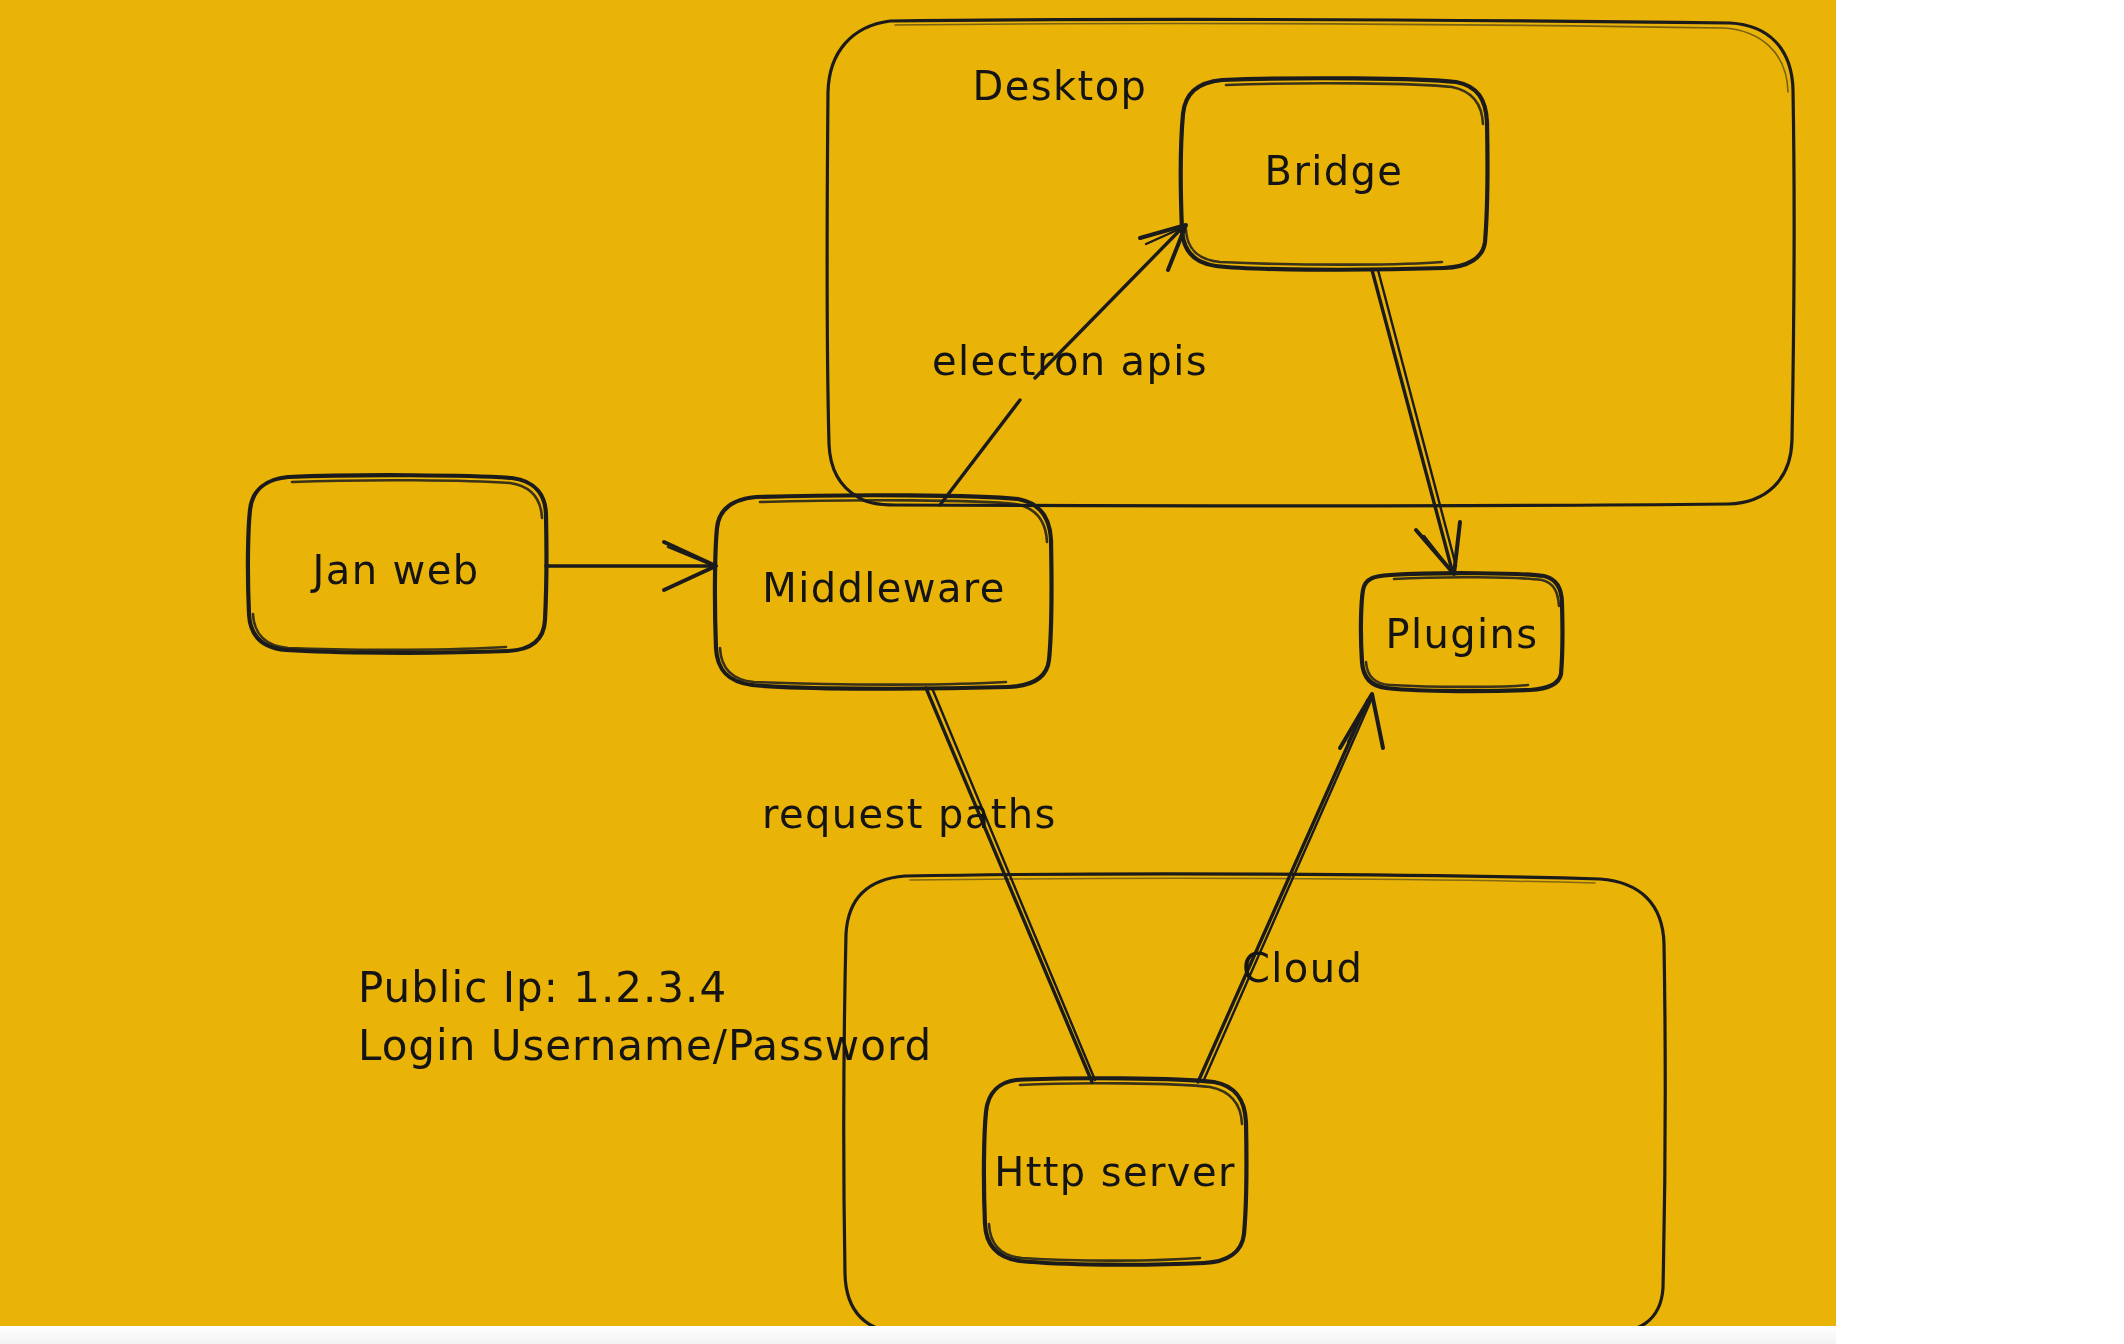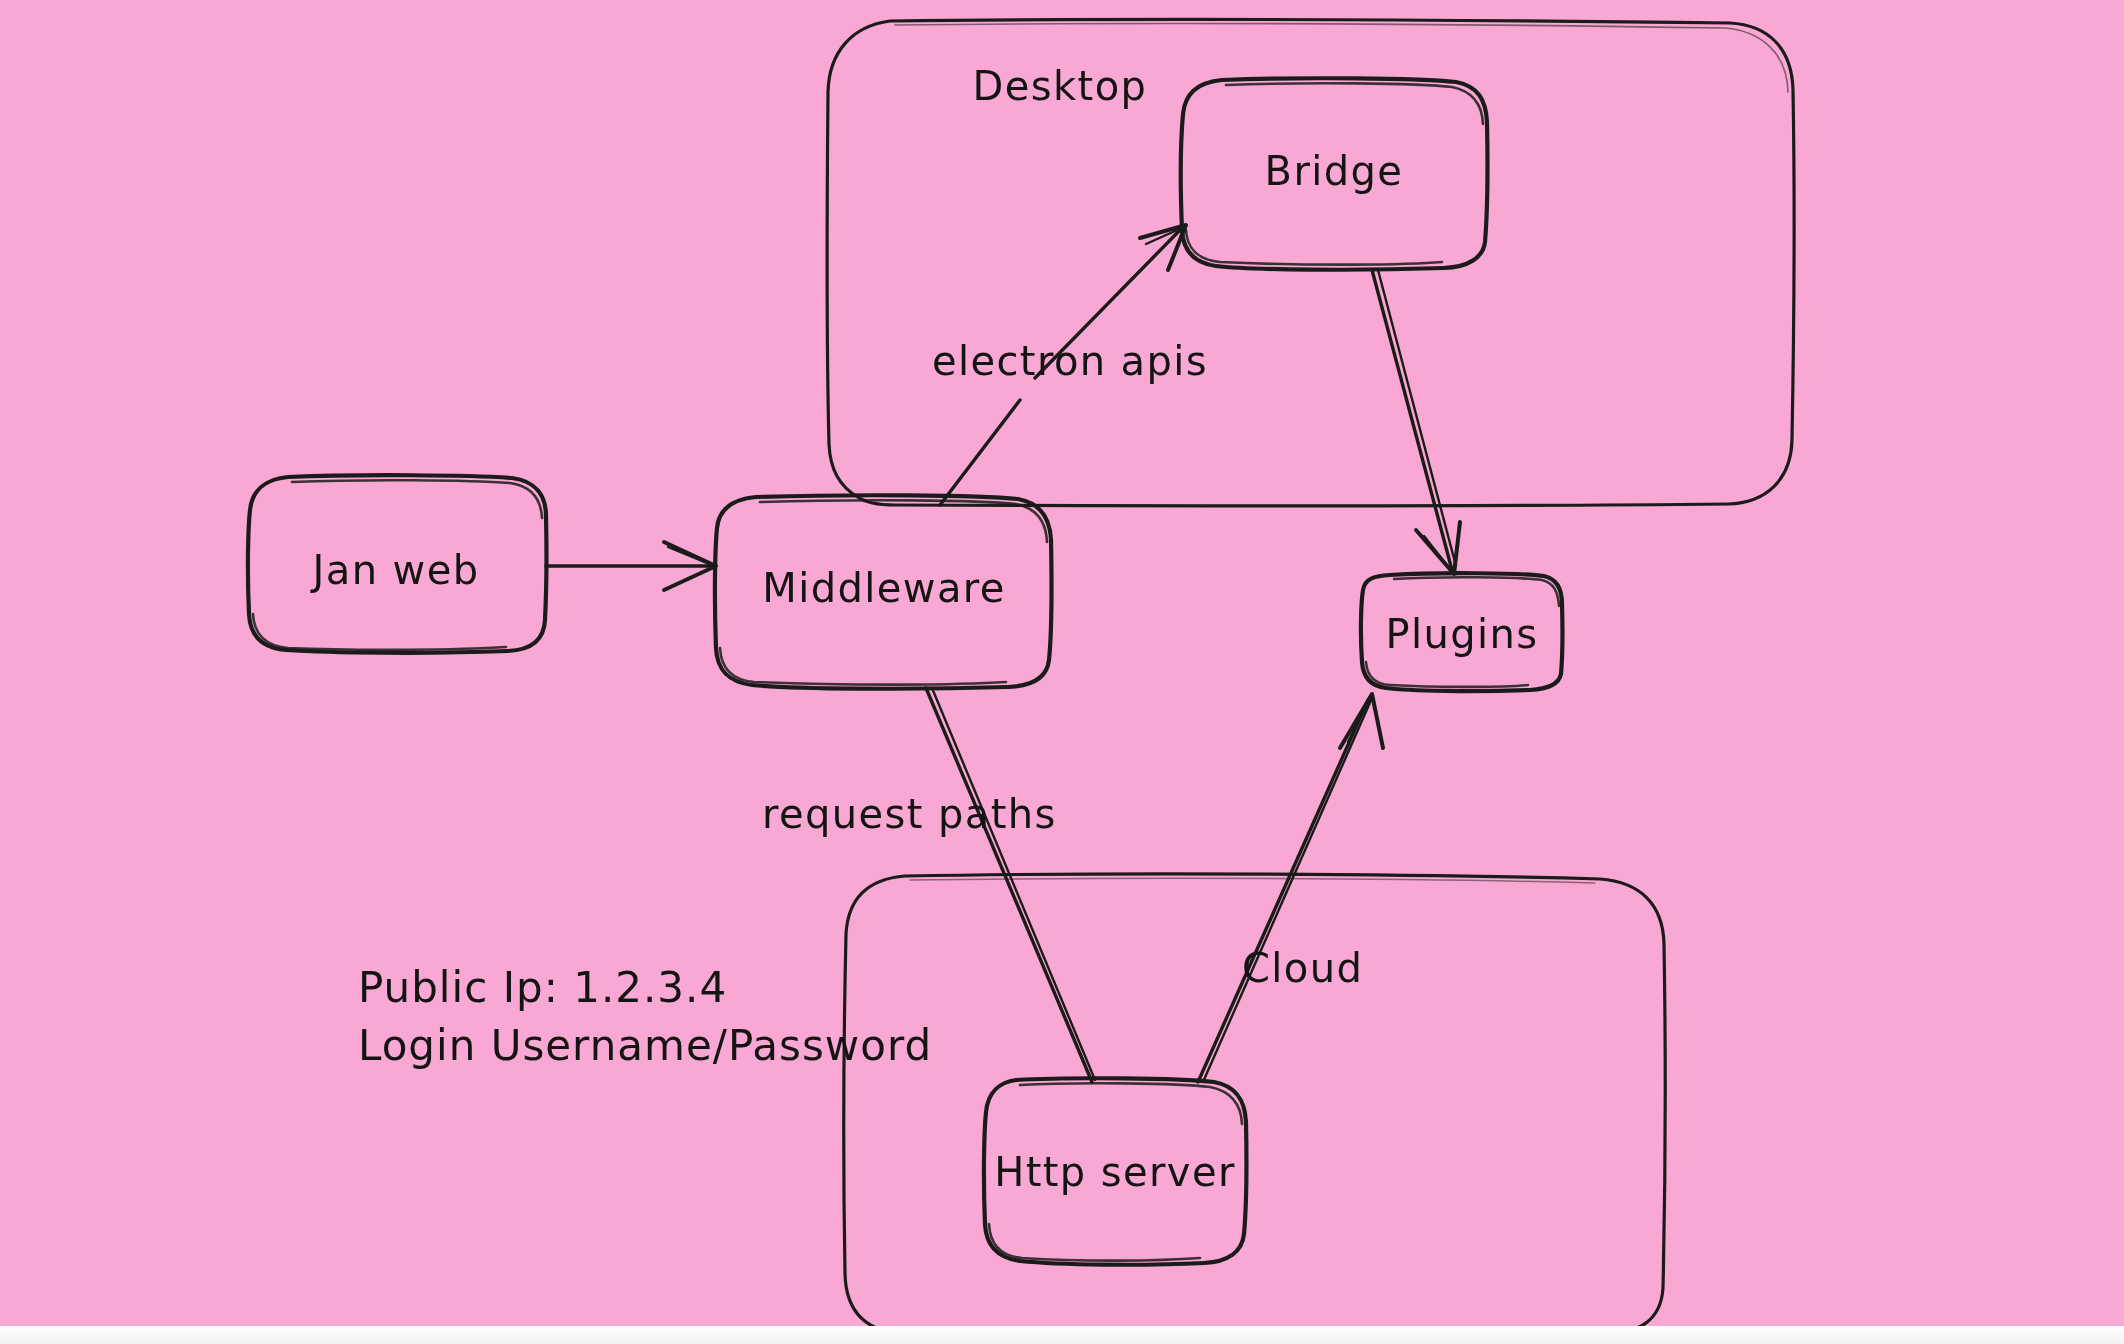--- a/index.html
+++ b/index.html
@@ -6,23 +6,23 @@
   html, body {
     margin: 0;
     padding: 0;
     background: #ffffff;
   }
   body {
     font-family: "DejaVu Sans", sans-serif;
   }
   #canvas {
     position: relative;
-    width: 2124px;
+    width: 1836px;
     height: 1344px;
-    background: #f9a8d4;
+    background: #eab308;
     overflow: hidden;
     text-align: center;
   }
   #bottom-band {
     position: absolute;
     left: 0;
     bottom: 0;
     width: 2124px;
     height: 18px;
     background: linear-gradient(to bottom, #ffffff 0%, #f2f2f2 100%);

